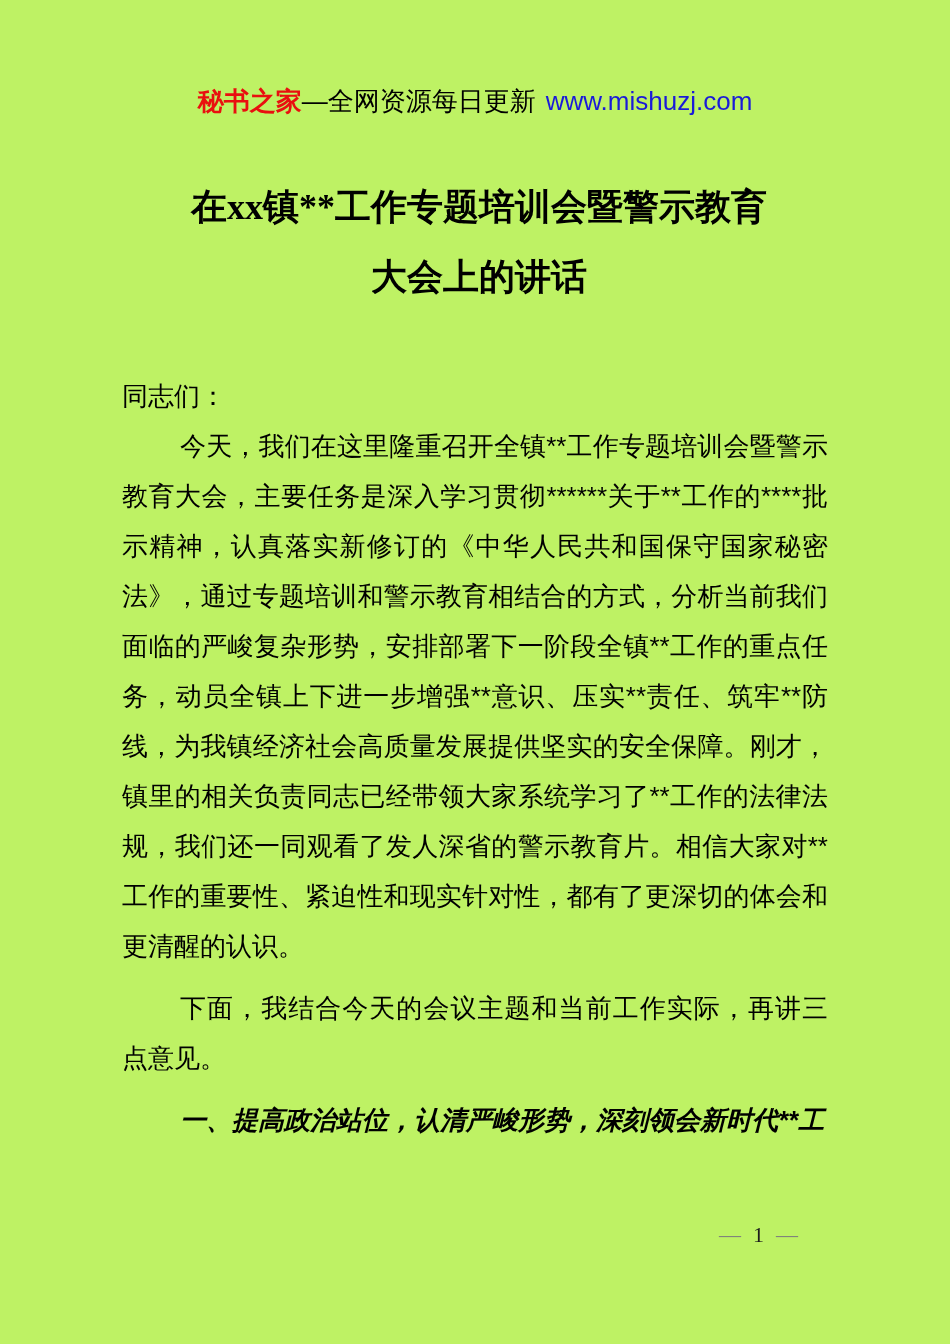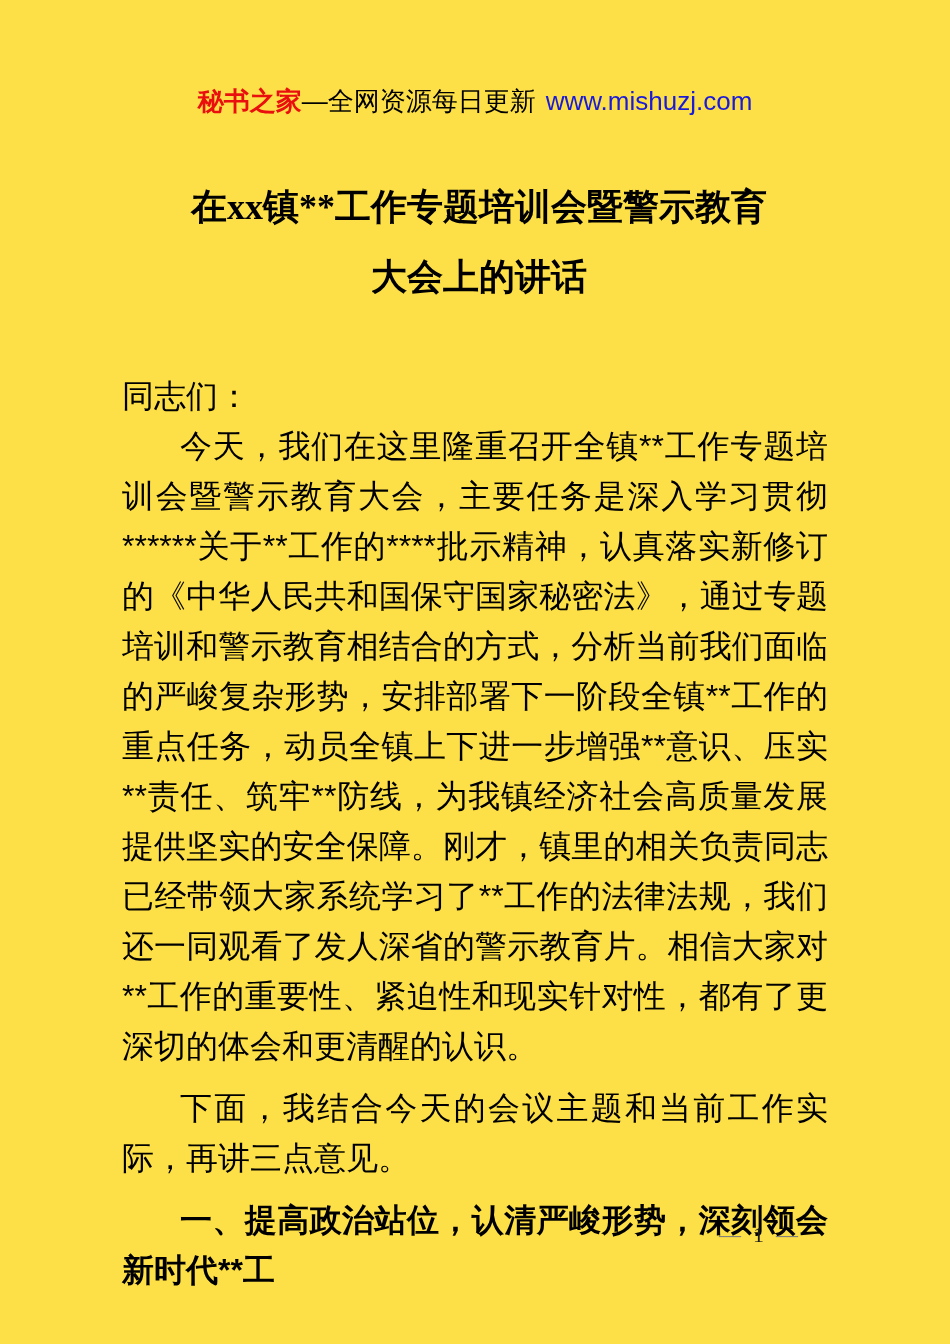--- a/index.html
+++ b/index.html
@@ -4,21 +4,21 @@
 <style>
   html, body {
     margin: 0;
     padding: 0;
     background: #ffffff;
   }
   .page {
     position: relative;
     width: 950px;
     height: 1344px;
-    background: #fde047;
+    background: #bef264;
     color: #000000;
     font-family: "Liberation Sans", sans-serif;
     overflow: hidden;
   }
 
   
   .site-header {
     position: absolute;
     top: 84px;
     left: 0;
@@ -56,38 +56,39 @@
     font-family: "Liberation Serif", sans-serif;
   }
   .doc-title .tline { display: block; }
 
   
   .doc-body {
     position: absolute;
     top: 371px;
     left: 122px;
     width: 706px;
-    font-size: 32px;
+    font-size: 26px;
     line-height: 50px;
     text-align: justify;
   }
   .doc-body p {
     margin: 12px 0 0 0;
   }
   .doc-body p:first-child {
     margin-top: 0;
   }
   .salutation {
     text-indent: 0;
   }
   .para {
     text-indent: 58px;
   }
   .para.bold {
     font-weight: bold;
+    font-style: italic;
   }
 
   
   .page-footer {
     position: absolute;
     top: 1222px;
     right: 152px;
     font-size: 22px;
     line-height: 26px;
     font-family: "Liberation Serif", serif;

